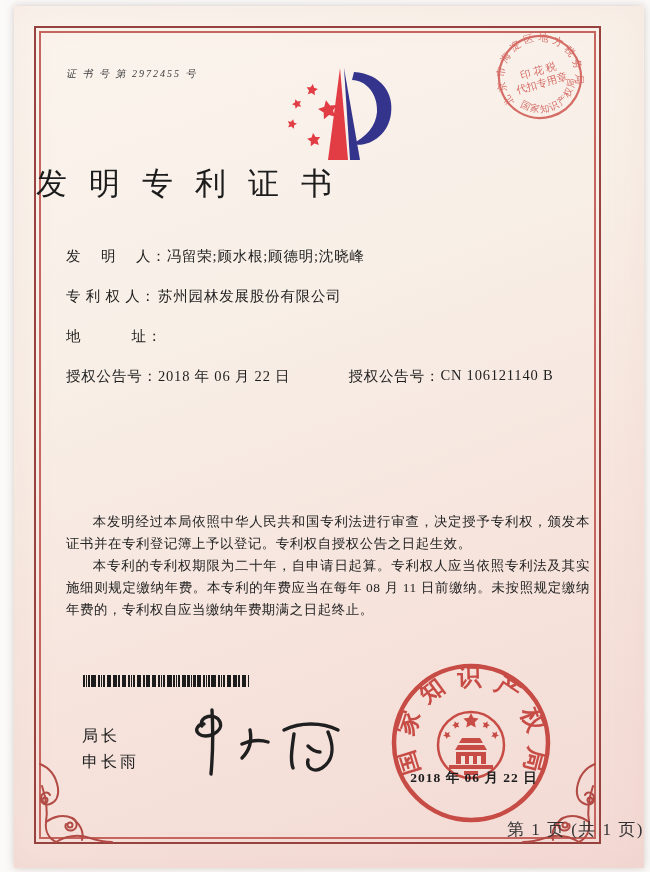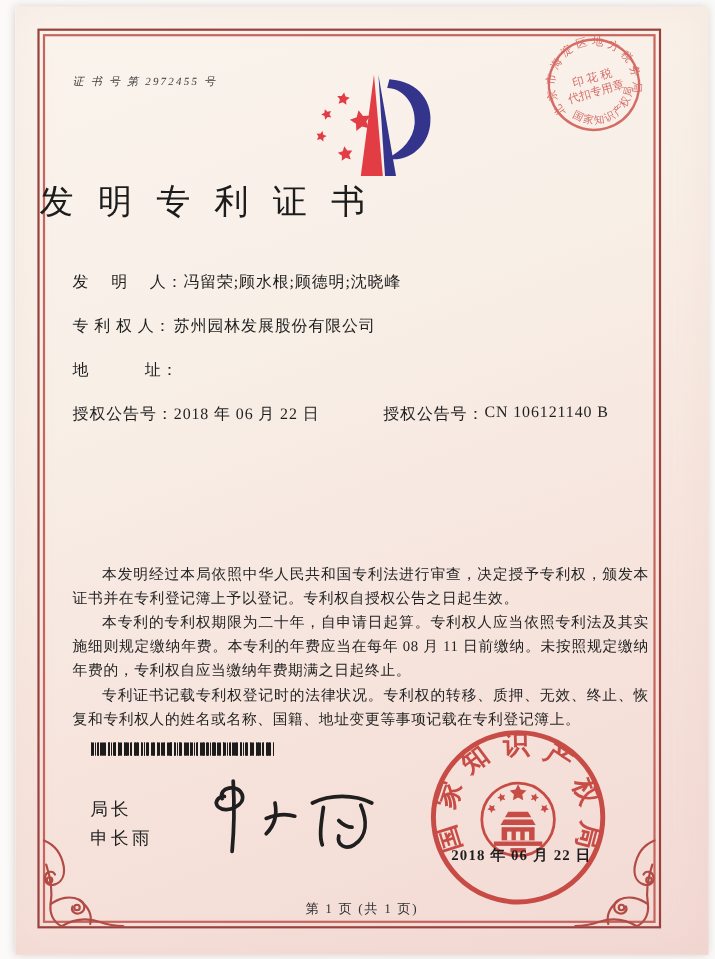--- a/index.html
+++ b/index.html
@@ -56,22 +56,22 @@
   .seal { position:absolute; left:371px; top:651px; opacity:.92; }
   .seal-date {
     position:absolute; left:380px; top:763px; width:160px; text-align:center;
     font-size:13.5px; font-weight:bold; color:#1d1d1d; letter-spacing:1px; white-space:pre;
   }
   .stamp { position:absolute; left:480px; top:25px; transform:rotate(-16deg); opacity:.85; }
   .flourish { position:absolute; }
   .flourish.bl { left:22px; top:752px; }
   .flourish.br { left:505px; top:752px; transform:scaleX(-1); }
   .footer {
-    position:absolute; left:0; top:812px; width:100%; text-align:center;
-    font-size:12px; color:#333; letter-spacing:1.5px;
+    position:absolute; left:0; top:812px; width:100%; text-align:right;
+    font-size:17px; color:#333; letter-spacing:1.5px;
   }
 </style>
 </head>
 <body>
 
 <svg width="0" height="0" style="position:absolute" aria-hidden="true">
   <defs>
     <path id="star" d="M0,-1 L0.294,-0.405 0.951,-0.309 0.476,0.155 0.588,0.809 0,0.5 -0.588,0.809 -0.476,0.155 -0.951,-0.309 -0.294,-0.405 Z"></path>
   </defs>
 </svg>
@@ -142,21 +142,20 @@
       <span class="grant-pair2">
         <span class="lbl">授权公告号：</span>
         <span class="val">CN 106121140 B</span>
       </span>
     </div>
   </div>
 
   <div class="paras">
     <p>本发明经过本局依照中华人民共和国专利法进行审查，决定授予专利权，颁发本证书并在专利登记簿上予以登记。专利权自授权公告之日起生效。</p>
     <p>本专利的专利权期限为二十年，自申请日起算。专利权人应当依照专利法及其实施细则规定缴纳年费。本专利的年费应当在每年 08 月 11 日前缴纳。未按照规定缴纳年费的，专利权自应当缴纳年费期满之日起终止。</p>
-    <p>专利证书记载专利权登记时的法律状况。专利权的转移、质押、无效、终止、恢复和专利权人的姓名或名称、国籍、地址变更等事项记载在专利登记簿上。</p>
   </div>
 
   <div class="barcode"></div>
 
   <div class="signer">
     <div>局长</div>
     <div>申长雨</div>
   </div>
 
   <svg class="signature" width="175" height="78" viewBox="0 0 175 78">

